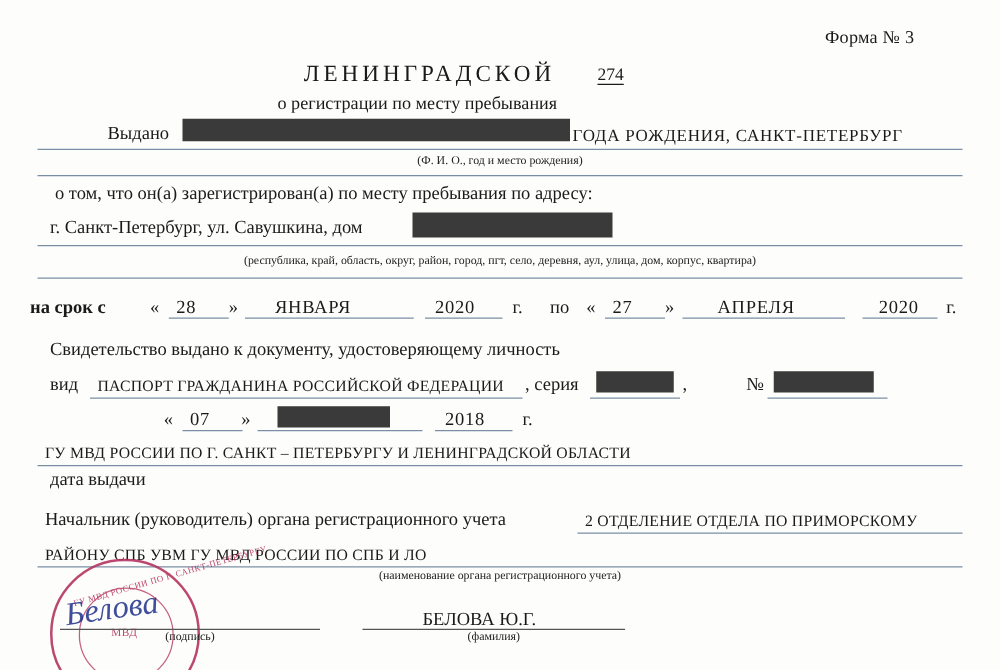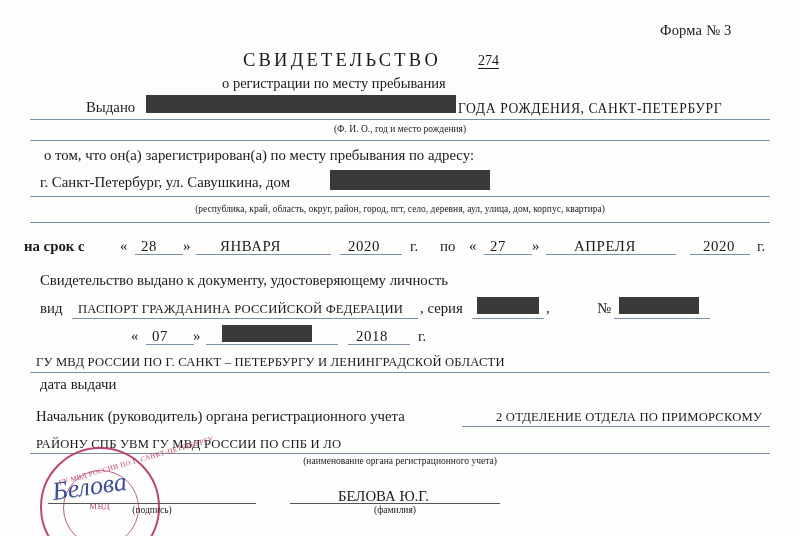--- a/index.html
+++ b/index.html
@@ -99,21 +99,21 @@
     border-bottom: 1px solid #555;
   }
 </style>
 </head>
 <body>
 
 <div class="doc">
 
   <div class="txt form-no" style="left:660px; top:22px;">Форма № 3</div>
 
-  <div class="txt title-main" style="left:243px; top:50px;">СВИДЕТЕЛЬСТВО</div>
+  <div class="txt title-main" style="left:243px; top:50px;">ЛЕНИНГРАДСКОЙ</div>
   <div class="txt num-handwritten" style="left:478px; top:53px;font-family:Liberation Serif, serif;">274</div>
   <div class="txt title-sub" style="left:222px; top:75px;">о регистрации по месту пребывания</div>
 
   <div class="txt body-line" style="left:86px; top:99px;">Выдано</div>
   <div class="redact" style="left:146px; top:95px; width:310px; height:18px;"></div>
   <div class="txt body-line-sm bold-ins" style="left:458px; top:101px;">ГОДА РОЖДЕНИЯ, САНКТ-ПЕТЕРБУРГ</div>
   <div class="rule" style="left:30px; top:119px; width:740px;"></div>
 
   <div class="caption" style="left:250px; top:124px; width:300px;">(Ф. И. О., год и место рождения)</div>
   <div class="rule" style="left:30px; top:140px; width:740px;"></div>
@@ -174,21 +174,21 @@
   <div class="redact" style="left:222px; top:325px; width:90px; height:17px;"></div>
   <div class="rule" style="left:206px; top:344px; width:132px;"></div>
   <div class="txt body-line bold-ins" style="left:356px; top:328px;">2018</div>
   <div class="rule" style="left:348px; top:344px; width:62px;"></div>
   <div class="txt body-line" style="left:418px; top:328px;">г.</div>
 
   <div class="txt caps-doc spaced" style="left:36px; top:355px;">ГУ  МВД  РОССИИ  ПО  Г. САНКТ – ПЕТЕРБУРГУ  И  ЛЕНИНГРАДСКОЙ ОБЛАСТИ</div>
   <div class="rule" style="left:30px; top:372px; width:740px;"></div>
 
   <div class="txt body-line" style="left:36px; top:408px;">Начальник (руководитель) органа регистрационного учета</div>
-  <div class="txt caps-doc" style="left:468px; top:410px;margin-left:28px;">2 ОТДЕЛЕНИЕ ОТДЕЛА  ПО ПРИМОРСКОМУ</div>
+  <div class="txt caps-doc" style="left:468px; top:410px;">2 ОТДЕЛЕНИЕ ОТДЕЛА  ПО ПРИМОРСКОМУ</div>
   <div class="rule" style="left:462px; top:426px; width:308px;"></div>
 
   <div class="txt caps-doc" style="left:36px; top:437px;">РАЙОНУ СПБ УВМ  ГУ  МВД РОССИИ  ПО СПБ  И  ЛО</div>
   <div class="rule" style="left:30px; top:453px; width:740px;"></div>
   <div class="caption" style="left:230px; top:456px; width:340px;text-align:center;">(наименование органа регистрационного учета)</div>
 
   <div class="stamp" style="left:40px; top:447px;">
     <div class="stamp inner"></div>
     <div class="stamp-txt" style="left:14px; top:8px; transform:rotate(-16deg);">ГУ МВД РОССИИ ПО Г. САНКТ-ПЕТЕРБУРГУ</div>
 

